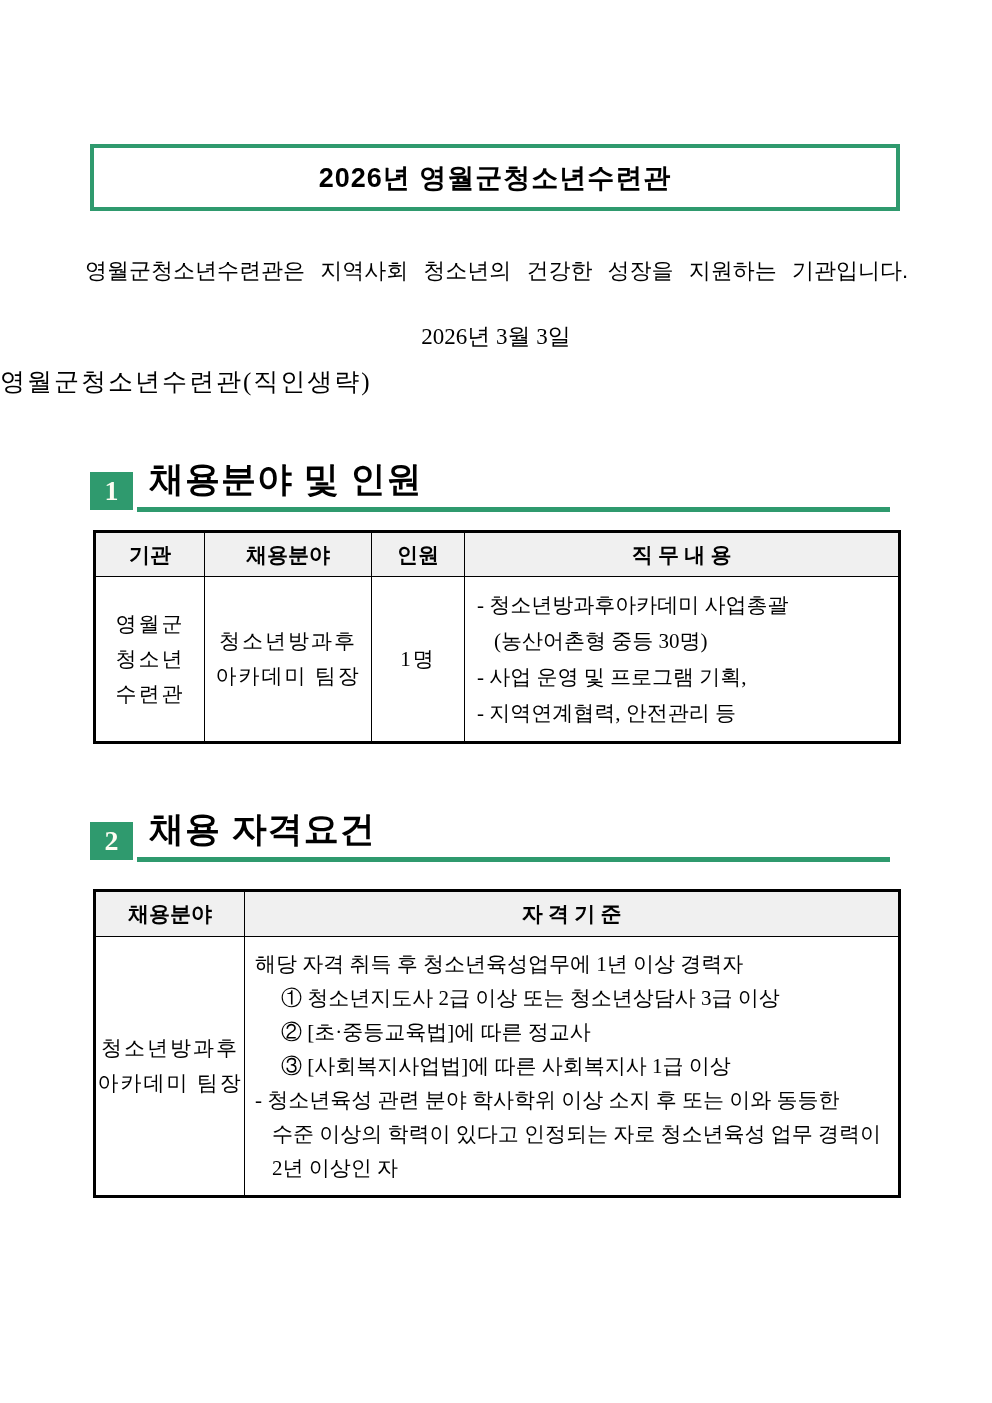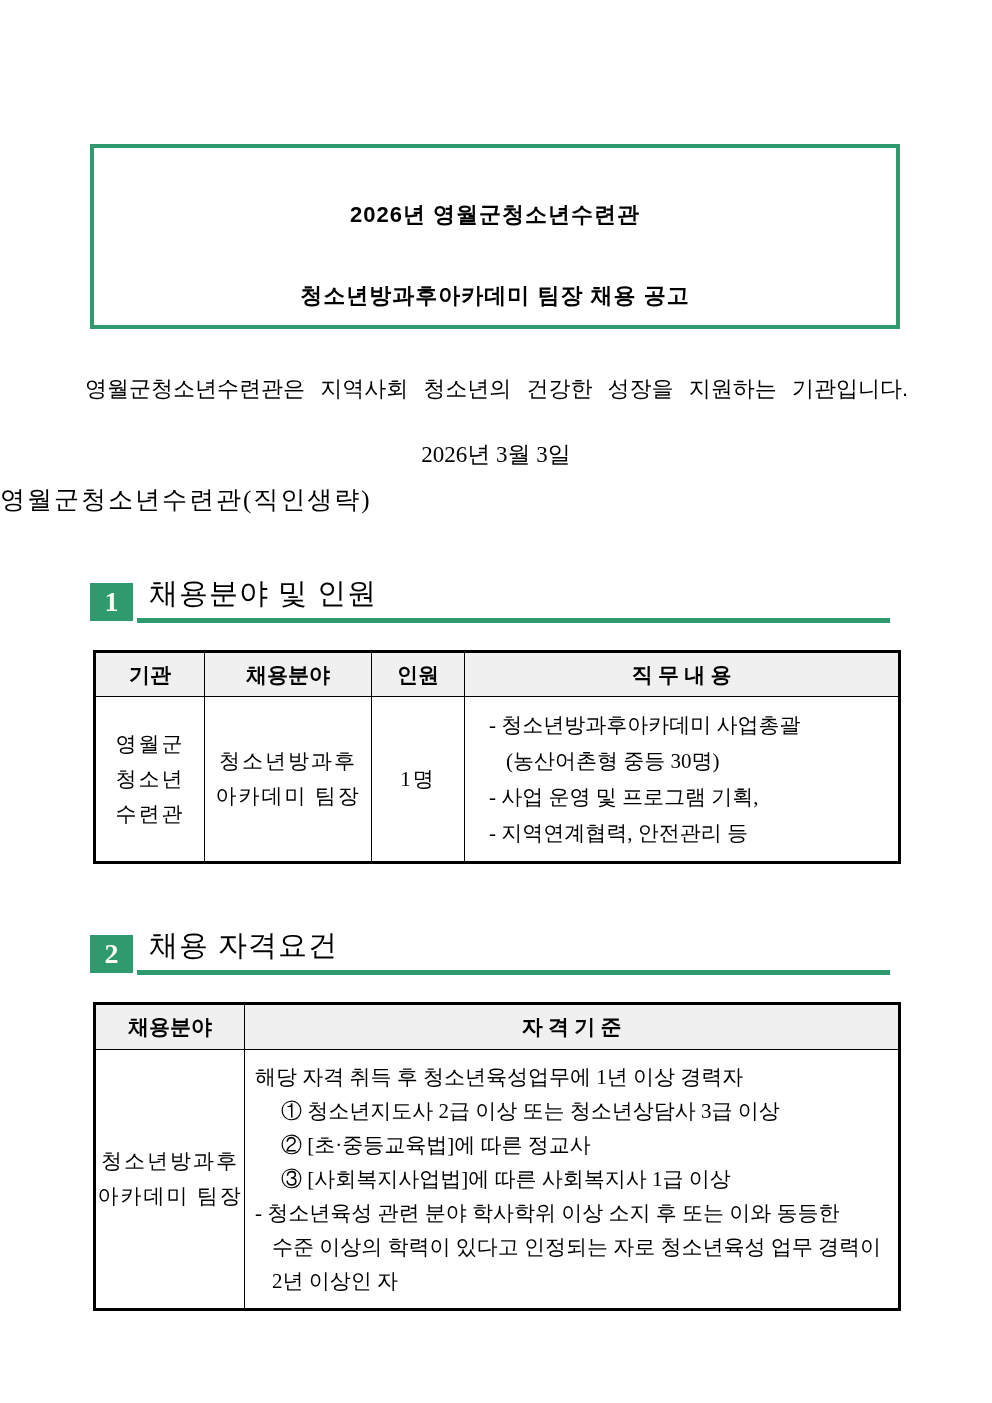--- a/index.html
+++ b/index.html
@@ -12,24 +12,23 @@
   }
 
   
   .title-box {
     margin: 144px 92px 0 90px;
     border: 4px solid var(--green);
     padding: 8px 0 7px;
     text-align: center;
   }
   .title-line {
-    font-size: 22px; font-weight: bold; line-height: 44px;
+    font-size: 27px; font-weight: bold; line-height: 44px;
     letter-spacing: 1px;
     font-family: "Liberation Sans", sans-serif;
-    margin-top: 37px;
   }
 
   
   .intro { margin: 41px 84px 0 85px; }
   .intro-line {
     font-size: 22px; line-height: 38px;
     font-family: "Liberation Sans", sans-serif;
   }
   .intro-line.fill { text-align: justify; text-align-last: justify; }
 
@@ -57,70 +56,69 @@
     font-size: 28px; font-weight: bold; line-height: 38px;
     text-align: center; flex: 0 0 auto;
     font-family: "Liberation Serif", serif;
   }
   .section-title-block {
     flex: 1 1 auto; margin-left: 4px;
     border-bottom: 5px solid var(--green);
     padding: 0 0 4px 12px;
   }
   .section-title {
-    font-size: 29px; font-weight: normal; letter-spacing: 1px;
+    font-size: 35px; font-weight: bold; letter-spacing: 1px;
     font-family: "Liberation Sans", sans-serif;
   }
 
   
   table {
     border-collapse: collapse; table-layout: fixed;
     width: 805px; margin-left: 93px;
     border: 3px solid #000;
   }
-  .recruit-table { margin-top: 27px; }
+  .recruit-table { margin-top: 18px; }
   .qual-table { margin-top: 27px; }
   th, td { border: 1.5px solid #000; }
   th {
     background: var(--hdr-bg);
     font-size: 21px; font-weight: bold;
     font-family: "Liberation Serif", serif;
   }
   .recruit-table th { height: 45px; }
   .qual-table th { height: 46px; }
   .cell-center {
     text-align: center; vertical-align: middle;
     font-size: 21px; line-height: 35px; letter-spacing: 2px;
     font-family: "Liberation Serif", serif;
   }
   .recruit-table td { height: 146px; }
   .qual-table td { height: 239px; }
   .cell-lines { vertical-align: middle; }
-  td.duty-cell { padding: 10px 6px 10px 24px; vertical-align: middle; }
+  td.duty-cell { padding: 10px 6px 10px 12px; vertical-align: middle; }
   .duty-line {
     font-size: 21px; line-height: 36px;
     font-family: "Liberation Serif", serif;
   }
   .duty-line.cont { padding-left: 17px; }
   td.criteria-cell { padding: 10px 16px 10px 10px; vertical-align: middle; }
   .criteria-line {
     font-size: 21px; line-height: 34px;
     font-family: "Liberation Serif", serif;
   }
   .criteria-line.num { padding-left: 26px; }
   .criteria-line.cont { padding-left: 17px; }
 </style>
 </head>
 <body>
 
 <div class="page">
 
   <div class="title-box">
     <div class="title-line">2026년 영월군청소년수련관</div>
-    <div class="title-line">청소년방과후아카데미 팀장 채용 공고</div>
   </div>
 
   <div class="intro">
     <div class="intro-line fill">영월군청소년수련관은 지역사회 청소년의 건강한 성장을 지원하는 기관입니다.</div>
   </div>
 
   <div class="date-line">2026년 3월 3일</div>
   <div class="signature-line">영월군청소년수련관(직인생략)</div>
 
   <div class="section-header">

